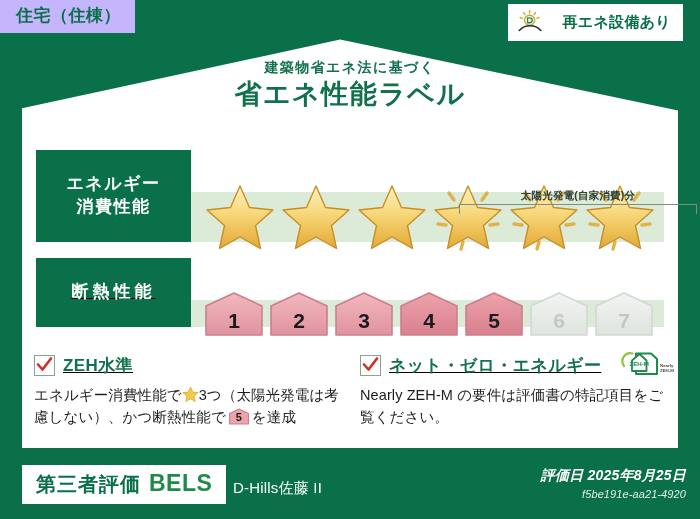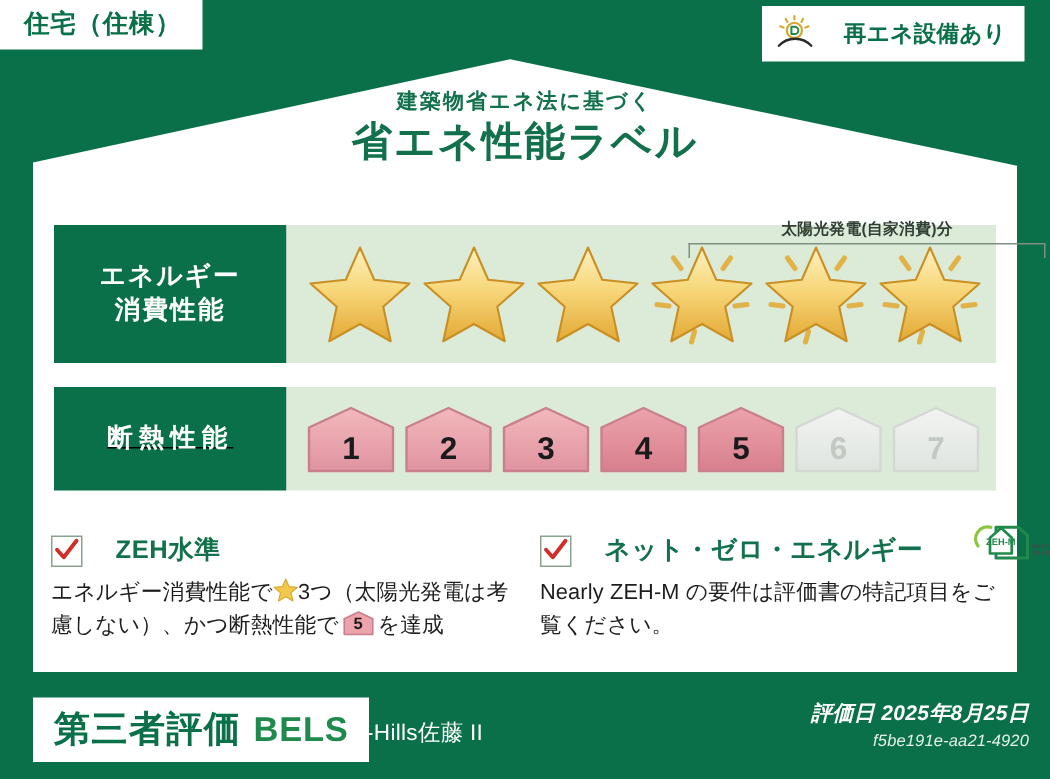--- a/index.html
+++ b/index.html
@@ -28,21 +28,21 @@
     height: 430px;
     background: #ffffff;
     clip-path: polygon(0% 21.0%, 48.5% 5.0%, 100% 21.5%, 100% 100%, 0% 100%);
   }
 
   
   .tab-housing {
     position: absolute;
     left: 0px;
     top: 0px;
-    background: #ffffff;
+    background: #c4b5fd;
     padding: 6px 14px 7px 16px;
     font-size: 17px;
     font-weight: bold;
     color: #0a7049;
     letter-spacing: 0.5px;
     line-height: 1.15;
     z-index: 6;
   }
 
   
@@ -127,20 +127,21 @@
     flex: none;
   }
   .row-label.one-line { letter-spacing: 4px; }
 
   .row-body {
     flex: 1;
     background: #dcead8;
     position: relative;
     display: flex;
     align-items: center;
+    margin-top: 42px;
   }
 
   
   .stars { display: flex; align-items: center; padding-left: 12px; gap: 2px; }
   .star-slot { position: relative; width: 74px; height: 72px; }
   .star-slot svg { display: block; width: 74px; height: 72px; }
 
   
   .solar-note {
     position: absolute;
@@ -188,23 +189,24 @@
     width: 634px;
     display: flex;
     gap: 18px;
     z-index: 4;
   }
   .note-col { width: 308px; }
   .note-col.right { width: 308px; }
 
   .note-head {
     display: flex;
-    align-items: flex-end;
-    gap: 22px;
+    align-items: center;
+    gap: 8px;
     height: 26px;
+    text-decoration: underline;
   }
   .chk {
     width: 19px;
     height: 19px;
     border: 1.6px solid #8aa38f;
     background: #fff;
     position: relative;
     flex: none;
   }
   .chk svg { position: absolute; left: 1px; top: 0px; width: 17px; height: 17px; }
@@ -254,21 +256,21 @@
     position: absolute;
     left: 22px;
     top: 8px;
     background: #ffffff;
     padding: 5px 14px 6px 14px;
     display: flex;
     align-items: baseline;
     gap: 2px;
   }
   .bels-jp {
-    font-size: 24px;
+    font-size: 20px;
     font-weight: bold;
     color: #0a7049;
     letter-spacing: 1px;
   }
   .bels-en {
     font-size: 23px;
     font-weight: bold;
     color: #1f8a4c;
     letter-spacing: 0.5px;
     margin-left: 6px;

